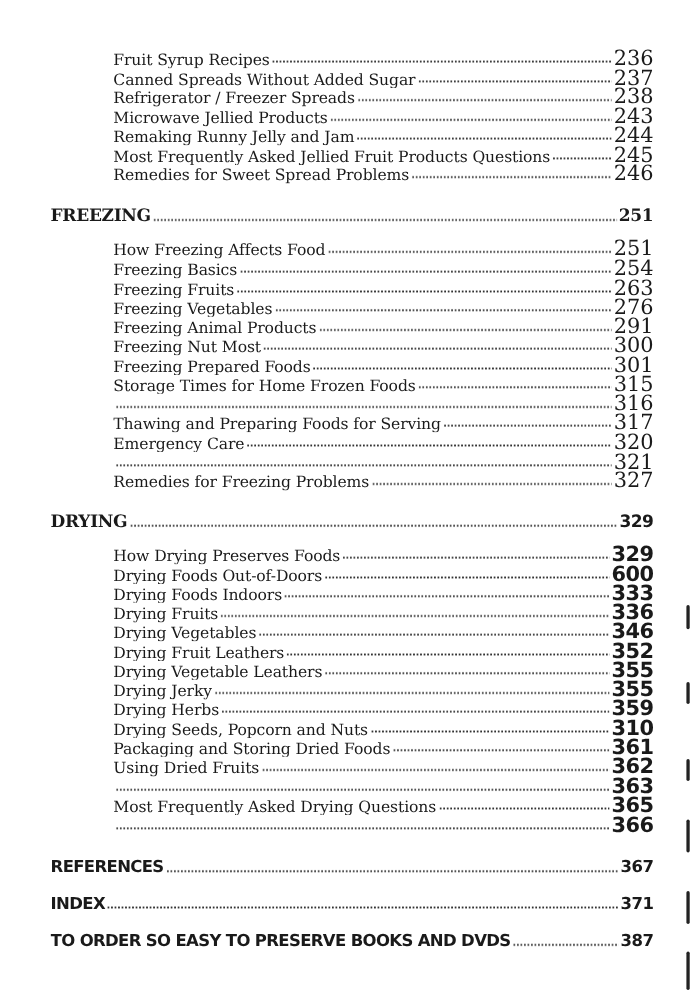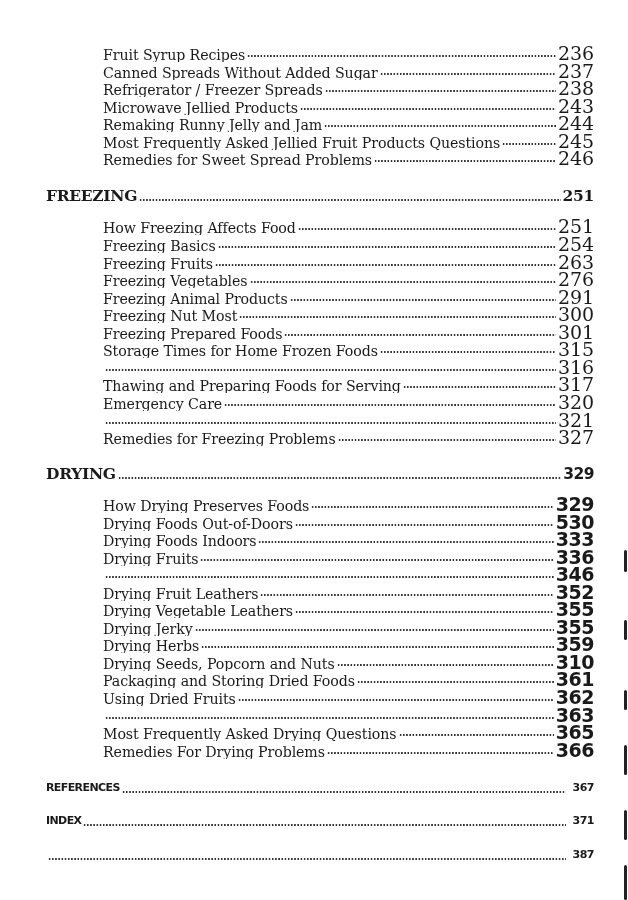--- a/index.html
+++ b/index.html
@@ -6,21 +6,21 @@
   body {
     width: 628px; height: 900px; background: #ffffff; position: relative; overflow: hidden;
     font-family: "DejaVu Serif", serif; color: #1a1a1a;
   }
   .toc { position: absolute; left: 0; top: 0; width: 628px; }
   .row {
     position: absolute; display: flex; align-items: baseline; white-space: nowrap; overflow: hidden;
   }
   .sub { left: 103px; width: 491px; font-size: 14.2px; height: 18px; line-height: 18px; letter-spacing: -0.1px; }
   .sec { left: 46px; width: 548px; font-size: 15.5px; font-weight: bold; height: 20px; line-height: 20px; letter-spacing: -0.3px; }
-  .sec.heavy { font-family: "DejaVu Sans", sans-serif; font-weight: bold; font-size: 11px; letter-spacing: -0.6px; justify-content: space-between; }
+  .sec.heavy { font-family: "DejaVu Sans", sans-serif; font-weight: bold; font-size: 15px; letter-spacing: -0.6px; justify-content: space-between; }
   .title { flex: 0 0 auto; }
   .leader {
     flex: 1 1 auto; overflow: hidden; margin: 0 2px; position: relative; align-self: flex-end;
     height: 4px; margin-bottom: 4px;
     background-image: radial-gradient(circle, #333 0.8px, transparent 1px);
     background-size: 3.2px 4px; background-repeat: repeat-x; background-position: left center;
   }
   .page { flex: 0 0 auto; text-align: right; min-width: 26px; }
   .sub .page { font-size: 19px; }
   .bold-page { font-family: "DejaVu Sans", sans-serif; font-weight: bold; letter-spacing: -0.5px; }
@@ -147,33 +147,34 @@
     </div>
 
   <div class="row sub" style="top:495px">
       <span class="title">How Drying Preserves Foods</span>
       <span class="leader"></span>
       <span class="page bold-page">329</span>
     </div>
   <div class="row sub" style="top:513px">
       <span class="title">Drying Foods Out-of-Doors</span>
       <span class="leader"></span>
-      <span class="page bold-page">530</span>
+      <span class="page bold-page">600</span>
     </div>
   <div class="row sub" style="top:530px">
       <span class="title">Drying Foods Indoors</span>
       <span class="leader"></span>
       <span class="page bold-page">333</span>
     </div>
   <div class="row sub" style="top:548px">
       <span class="title">Drying Fruits</span>
       <span class="leader"></span>
       <span class="page bold-page">336</span>
     </div>
   <div class="row sub" style="top:565px">
+      <span class="title">Drying Vegetables</span>
       <span class="leader"></span>
       <span class="page bold-page">346</span>
     </div>
   <div class="row sub" style="top:583px">
       <span class="title">Drying Fruit Leathers</span>
       <span class="leader"></span>
       <span class="page bold-page">352</span>
     </div>
   <div class="row sub" style="top:600px">
       <span class="title">Drying Vegetable Leathers</span>
@@ -208,36 +209,36 @@
   <div class="row sub" style="top:706px">
       <span class="leader"></span>
       <span class="page bold-page">363</span>
     </div>
   <div class="row sub" style="top:723px">
       <span class="title">Most Frequently Asked Drying Questions</span>
       <span class="leader"></span>
       <span class="page bold-page">365</span>
     </div>
   <div class="row sub" style="top:741px">
-      <span class="title">Remedies For Drying Problems</span>
       <span class="leader"></span>
       <span class="page bold-page">366</span>
     </div>
 
   <div class="row sec heavy" style="top:778px">
       <span class="title">REFERENCES</span>
       <span class="leader"></span>
       <span class="page bold-page">367</span>
     </div>
   <div class="row sec heavy" style="top:811px">
       <span class="title">INDEX</span>
       <span class="leader"></span>
       <span class="page bold-page">371</span>
     </div>
   <div class="row sec heavy" style="top:845px">
+      <span class="title">TO ORDER SO EASY TO PRESERVE BOOKS AND DVDS</span>
       <span class="leader"></span>
       <span class="page bold-page">387</span>
     </div>
 </div>
 
 <div class="edge">
   <span style="top:30px;height:22px"></span>
   <span style="top:100px;height:20px"></span>
   <span style="top:170px;height:20px"></span>
   <span style="top:225px;height:30px"></span>

